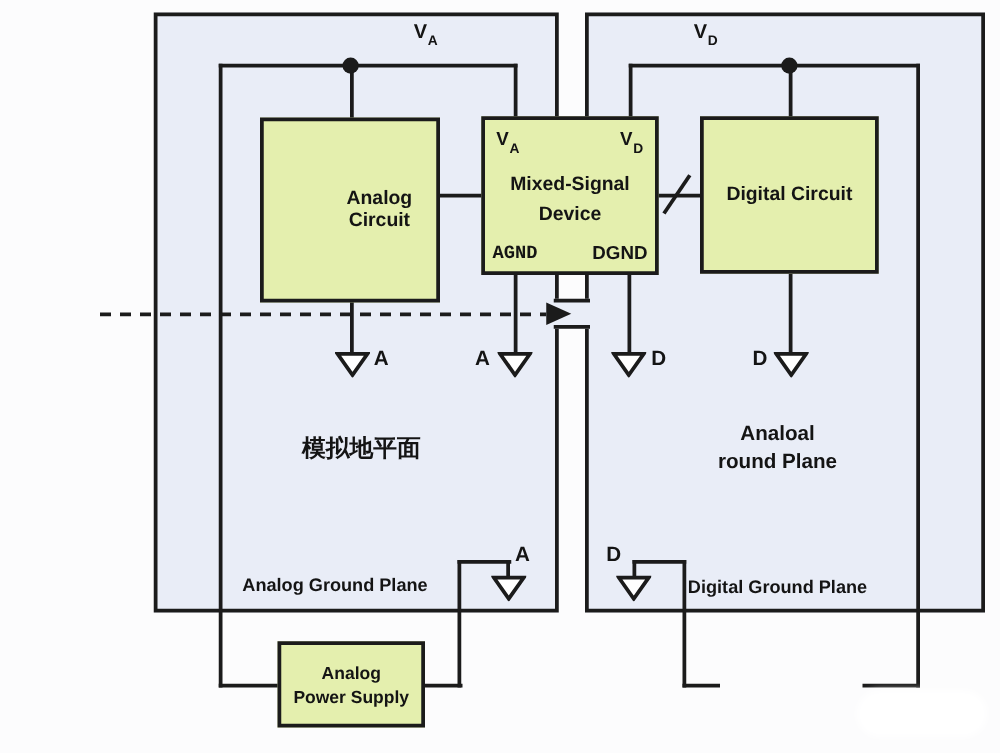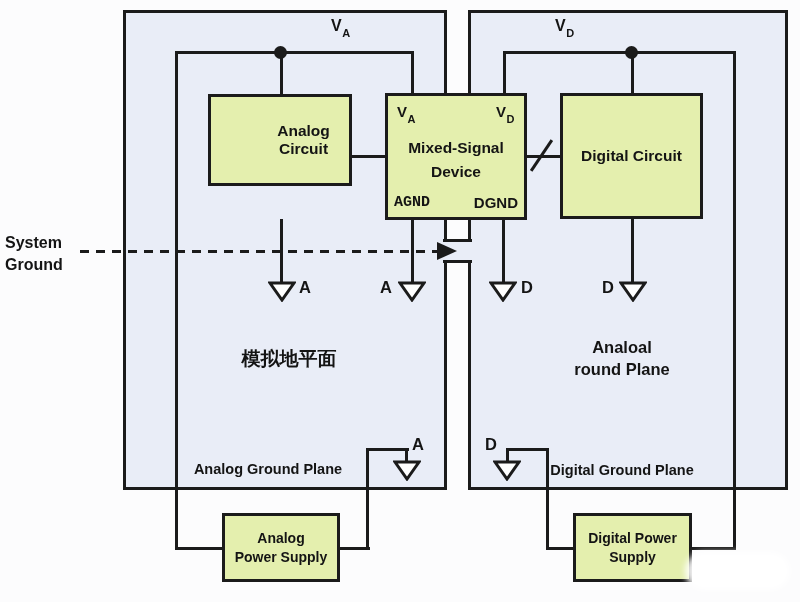--- a/index.html
+++ b/index.html
@@ -147,21 +147,21 @@
     <svg width="28" height="21" viewBox="0 0 28 21">
         <path d="M2 2 H26 L14 19 Z" fill="#ffffff" stroke="#1b1b1b" stroke-width="3"></path>
       </svg>
   </div>
   <div class="gnd" style="left:493px;top:460px;">
     <svg width="28" height="21" viewBox="0 0 28 21">
         <path d="M2 2 H26 L14 19 Z" fill="#ffffff" stroke="#1b1b1b" stroke-width="3"></path>
       </svg>
   </div>
 
-  <div class="box" style="left:208px;top:94px;width:144px;height:92px;padding-left:47px;">
+  <div class="box" style="left:208px;top:94px;width:144px;height:148px;padding-left:47px;">
     <span>Analog Circuit</span>
   </div>
 
   <div class="box" style="left:385px;top:93px;width:142px;height:127px;">
     <span class="msd-inner vlbl" style="left:9px;top:7px;">
       <span>V</span><sub>A</sub>
     </span>
     <span class="msd-inner vlbl" style="right:10px;top:7px;">
       <span>V</span><sub>D</sub>
     </span>
@@ -176,31 +176,21 @@
   <div class="box" style="left:222px;top:513px;width:118px;height:69px;">
     <span class="ps-text">
       <span>Analog</span><br>
       <span>Power Supply</span>
     </span>
   </div>
 
   <div class="box" style="left:560px;top:93px;width:143px;height:126px;">
     <span>Digital Circuit</span>
   </div>
-  <div class="box" style="left:573px;top:513px;width:119px;height:69px;">
-    <span class="ps-text">
-      <span>Digital Power</span><br>
-      <span>Supply</span>
-    </span>
-  </div>
-
-  <div class="lbl sysgnd" style="left:5px;top:232px;">
-    <span>System</span><br>
-    <span>Ground</span>
-  </div>
+
 
   <div class="lbl vlbl" style="left:331px;top:17px;">
     <span>V</span><sub>A</sub>
   </div>
   <div class="lbl vlbl" style="left:555px;top:17px;">
     <span>V</span><sub>D</sub>
   </div>
 
   <div class="lbl ref" style="left:299px;top:278px;">A</div>
   <div class="lbl ref" style="left:380px;top:278px;">A</div>

